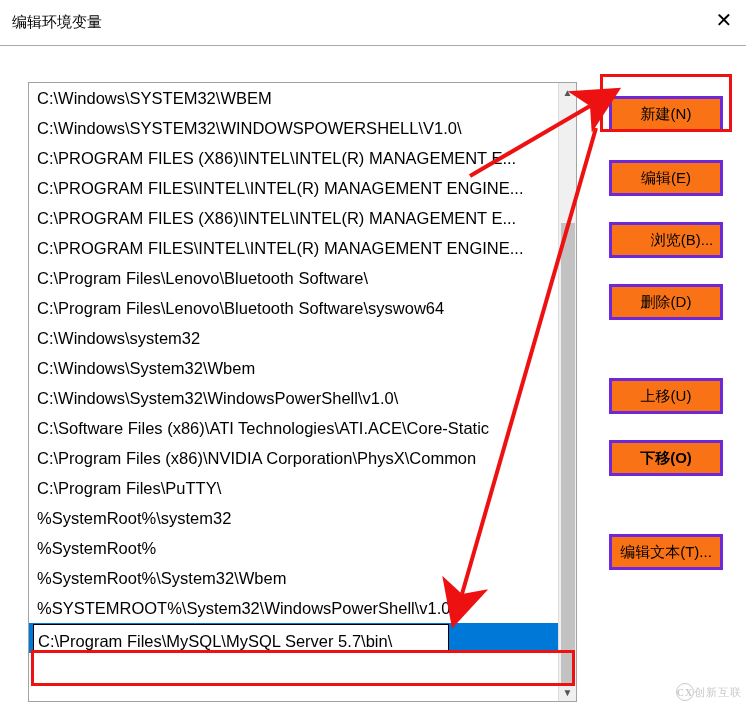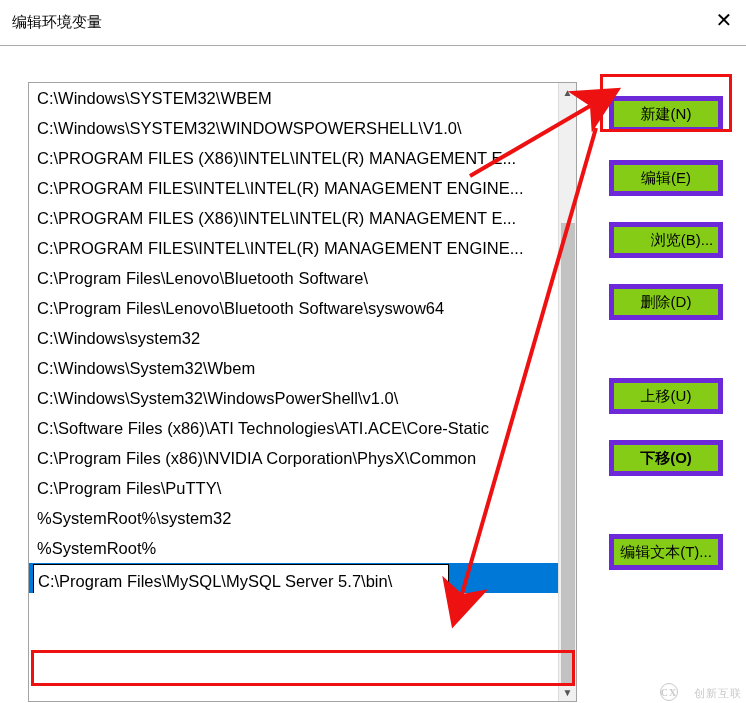--- a/index.html
+++ b/index.html
@@ -105,22 +105,22 @@
   }
   
   .btncol {
     position: absolute;
     left: 609px; top: 36px;
     width: 114px;
   }
   .btn {
     width: 114px;
     height: 36px;
-    background: #84cc16;
-    border: 5px solid #6d28d9;
+    background: #f97316;
+    border: 3px solid #6d28d9;
     font-size: 15px;
     display: flex; align-items: center; justify-content: center;
     cursor: default;
     position: absolute;
   }
   .redbox {
     position: absolute;
     border: 3px solid #e11;
     pointer-events: none;
   }
@@ -129,21 +129,21 @@
     position: absolute;
     pointer-events: none;
     overflow: visible;
   }
   
   .wm {
     position: absolute;
     right: 4px; bottom: 2px;
     font-size: 11px;
     color: #c9c9c9;
-    display: flex; align-items: flex-end; gap: 16px;
+    display: flex; align-items: center; gap: 0;
     letter-spacing: 1px;
     font-family: Liberation Serif, serif;
   }
   .wm .wmicon {
     width: 18px; height: 18px; border:1.5px solid #c9c9c9; border-radius:50%;
     display:flex;align-items:center;justify-content:center;
     font-size:10px; font-weight:bold;
   }
 </style>
 </head>
@@ -167,20 +167,22 @@
       <div class="item">C:\Program Files\Lenovo\Bluetooth Software\</div>
       <div class="item">C:\Program Files\Lenovo\Bluetooth Software\syswow64</div>
       <div class="item">C:\Windows\system32</div>
       <div class="item">C:\Windows\System32\Wbem</div>
       <div class="item">C:\Windows\System32\WindowsPowerShell\v1.0\</div>
       <div class="item">C:\Software Files (x86)\ATI Technologies\ATI.ACE\Core-Static</div>
       <div class="item">C:\Program Files (x86)\NVIDIA Corporation\PhysX\Common</div>
       <div class="item">C:\Program Files\PuTTY\</div>
       <div class="item">%SystemRoot%\system32</div>
       <div class="item">%SystemRoot%</div>
+      <div class="item">%SystemRoot%\System32\Wbem</div>
+      <div class="item">%SYSTEMROOT%\System32\WindowsPowerShell\v1.0\</div>
       <div class="item selected">
         <input class="edit" value="C:\Program Files\MySQL\MySQL Server 5.7\bin\" style="">
       </div>
     </div>
     <div class="vscroll">
       <div class="arrow up">▲</div>
       <div class="thumb" style="top:140px;height:460px;"></div>
       <div class="arrow down">▼</div>
     </div>
 

